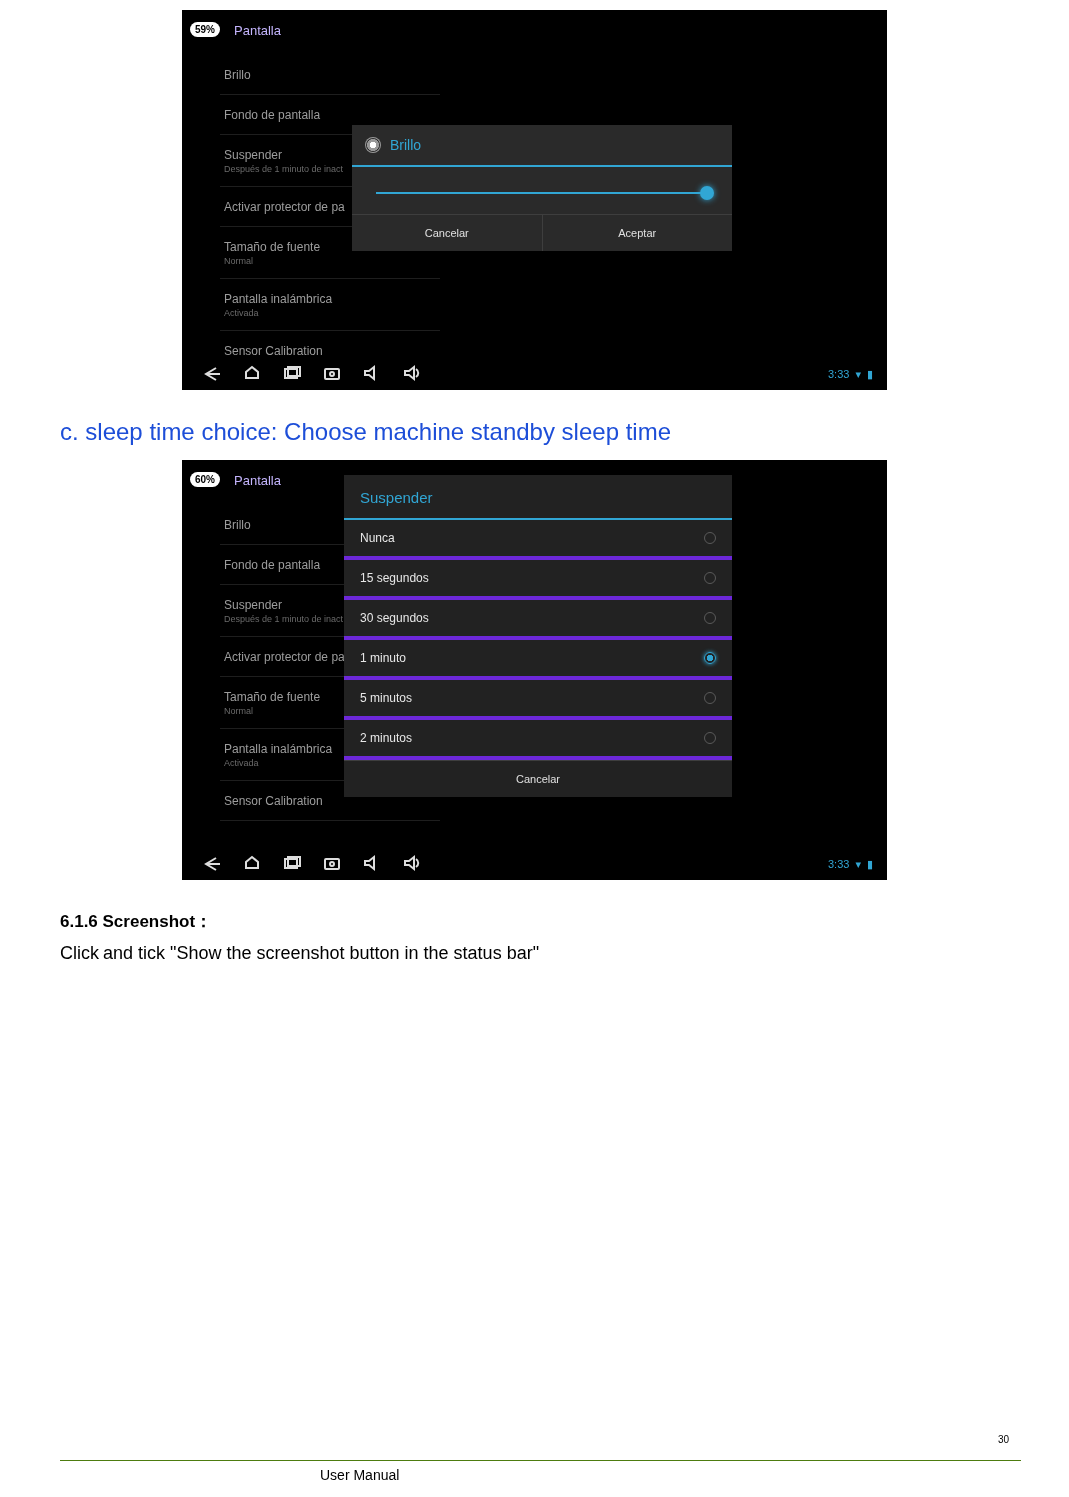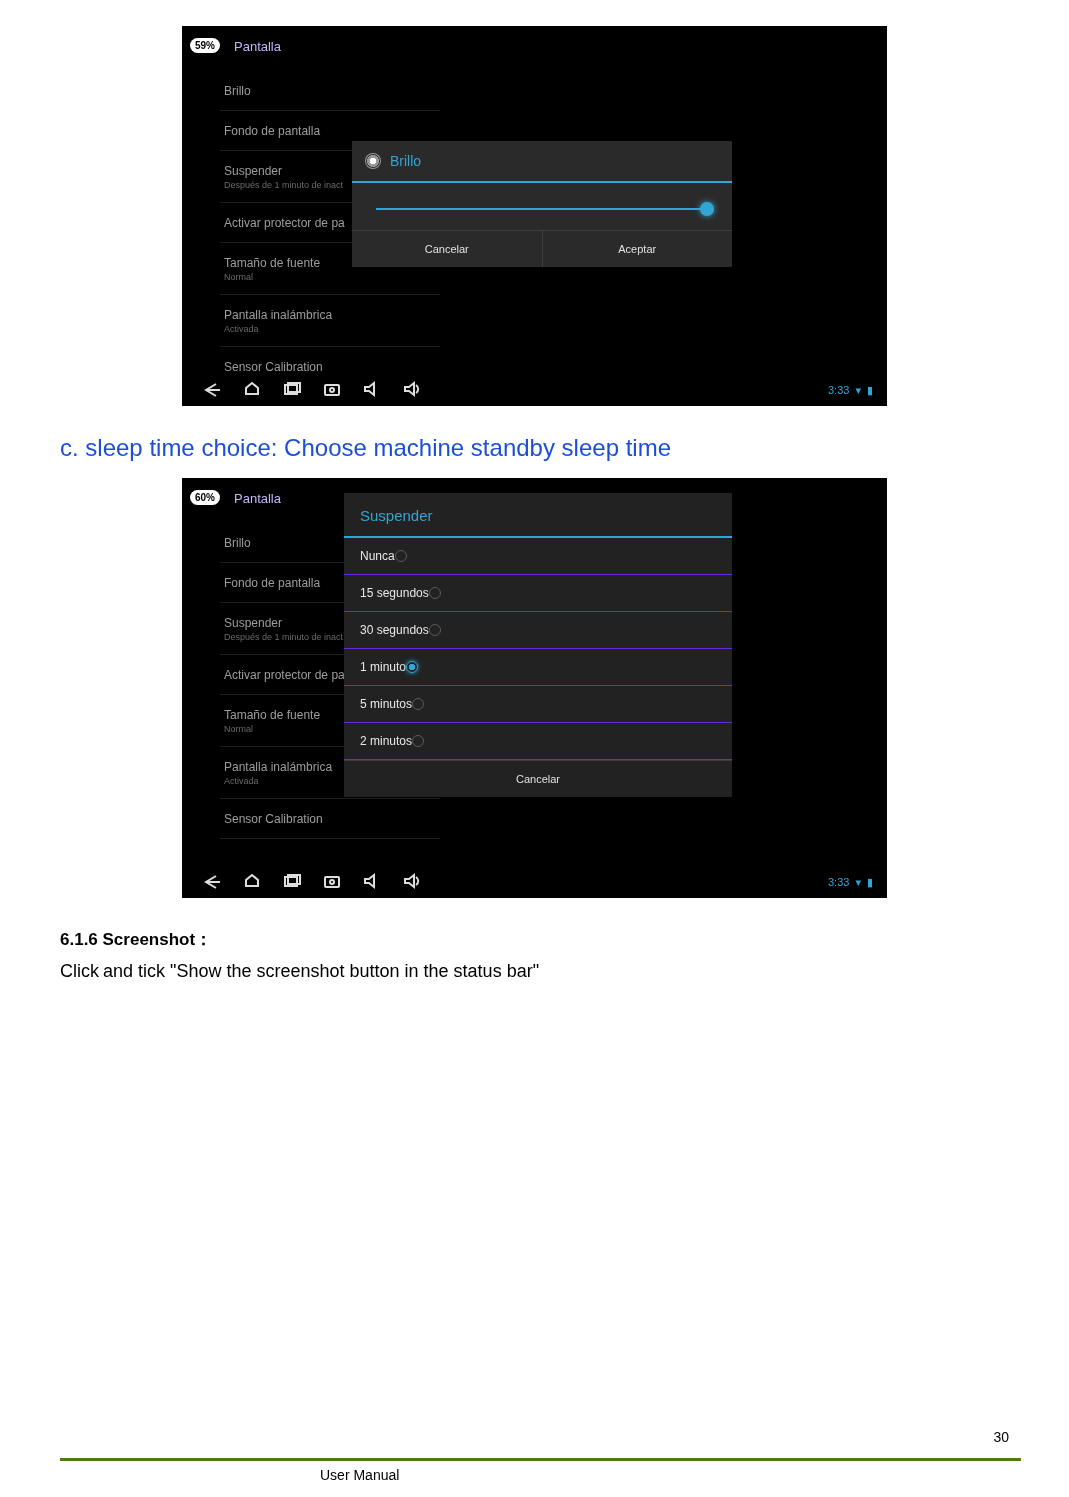--- a/index.html
+++ b/index.html
@@ -13,21 +13,21 @@
   }
   .page {
     padding: 10px 60px 20px 60px;
     box-sizing: border-box;
     position: relative;
     min-height: 1497px;
   }
   .shot {
     background: #000;
     width: 705px;
-    margin: 16px auto 20px auto;
+    margin: 0 auto 20px auto;
     position: relative;
     color: #9d9d9d;
     font-size: 12px;
   }
   .shot1 { height: 380px; }
   .shot2 { height: 420px; }
 
   .badge {
     position: absolute;
     top: 12px;
@@ -127,22 +127,23 @@
   }
   .suspend-header {
     color: #31a6d4;
     font-size: 15px;
     padding: 14px 16px 12px 16px;
     border-bottom: 2px solid #31a6d4;
   }
   .s-option {
     display: flex;
     align-items: center;
+    justify-content: space-between;
     padding: 11px 16px 11px 16px;
-    border-bottom: 1px solid #6d28d9;
+    border-bottom: 4px solid #6d28d9;
     font-size: 12px;
     color: #e8e8e8;
   }
   .radio {
     width: 10px; height: 10px;
     border: 1px solid #5a5a5a;
     border-radius: 50%;
   }
   .radio.sel {
     border-color: #31a6d4;
@@ -204,31 +205,31 @@
     width: 18px; height: 18px;
     background: #31a6d4;
     border-radius: 3px;
   }
 
   .footer {
     position: absolute;
     bottom: 30px;
     left: 60px;
     right: 48px;
-    border-top: 3px solid #4d7c0f;
+    border-top: 1px solid #4d7c0f;
     padding-top: 6px;
     font-size: 14px;
     color: #000;
   }
   .footer-left { position: absolute; left: 260px; }
   .page-num {
     position: absolute;
     right: 60px;
     bottom: 52px;
-    font-size: 14px;
+    font-size: 10px;
   }
 
   svg.ico { width: 20px; height: 18px; }
   svg.ico * { stroke: #ddd; stroke-width: 2; fill: none; }
 </style>
 </head>
 <body>
 
 <div class="page">
 

